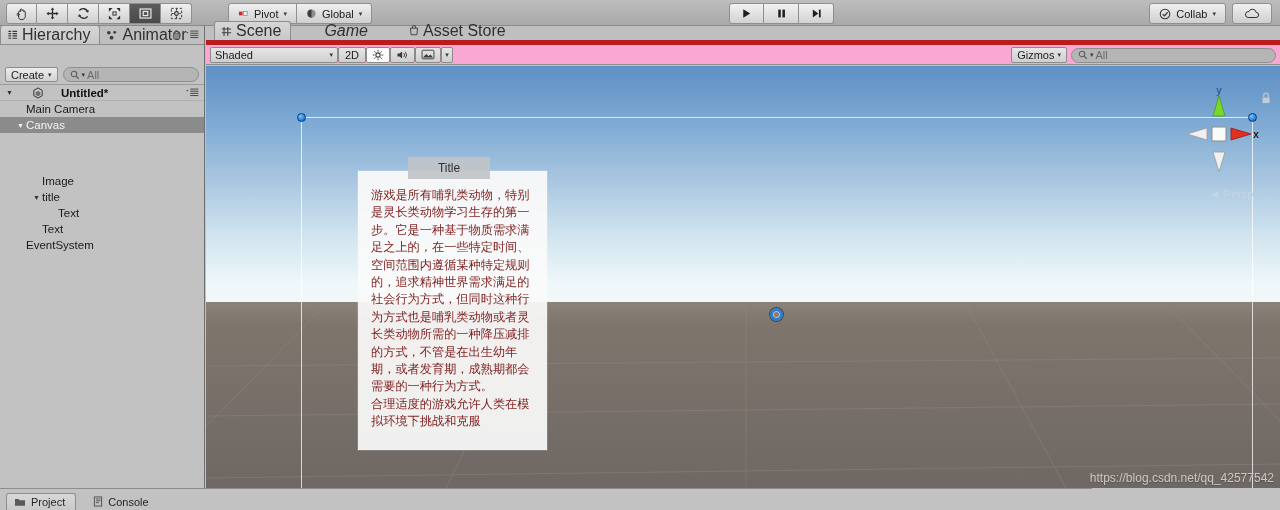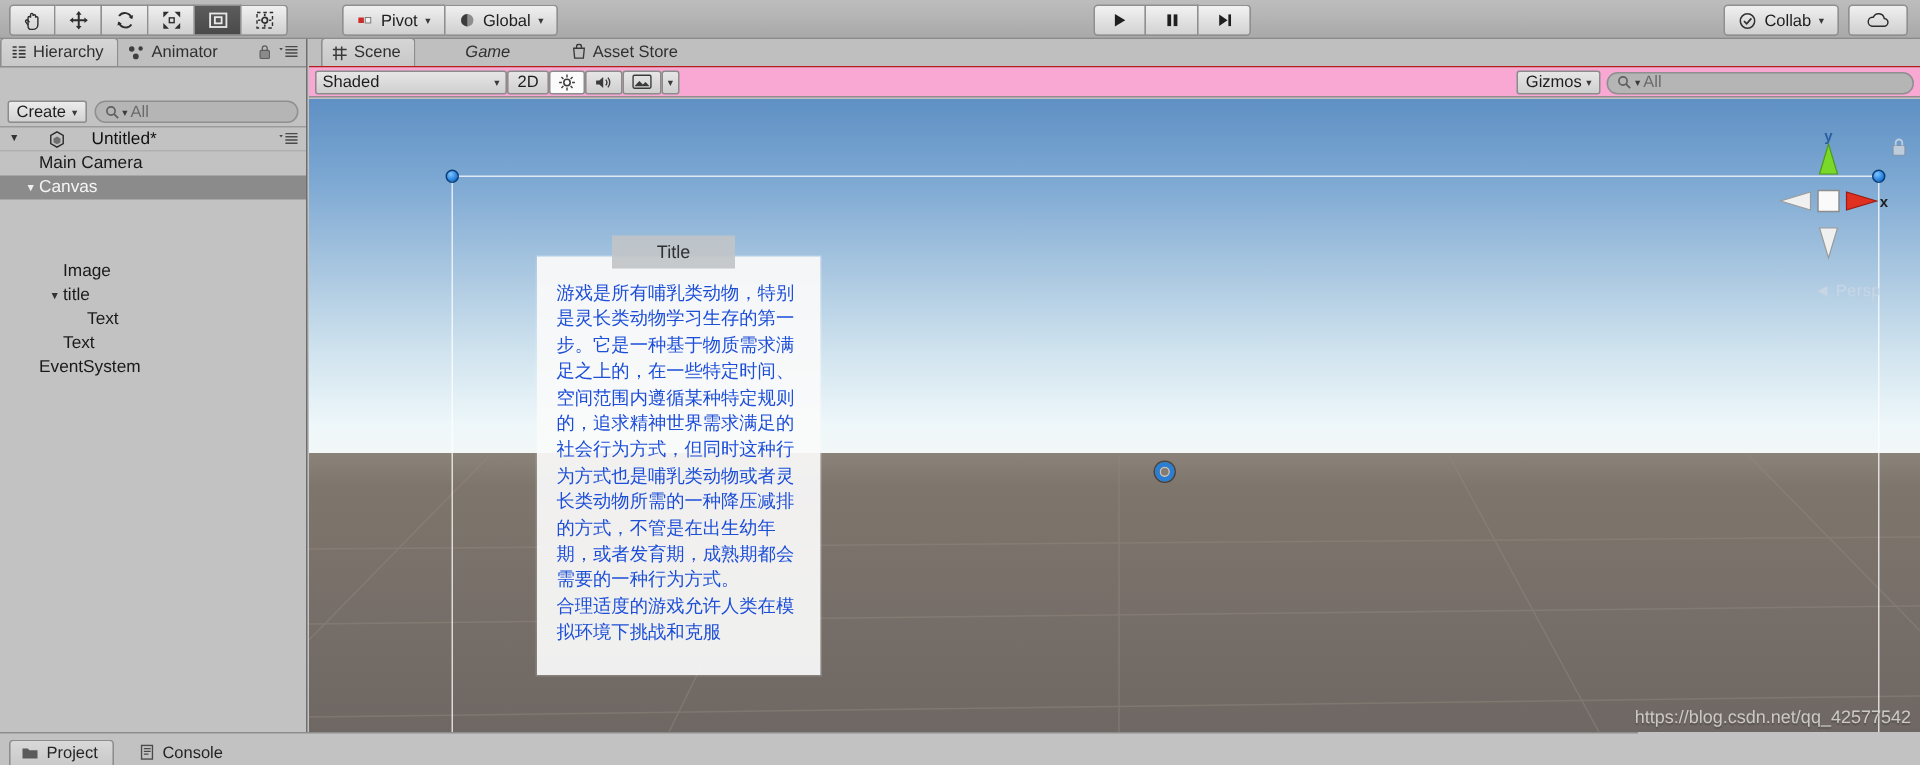--- a/index.html
+++ b/index.html
@@ -66,21 +66,21 @@
     position:absolute; left:0; top:26px; width:205px; height:462px;
     background:#c2c2c2; border-right:1px solid #6e6e6e;
   }
   .tabrow {
     height:19px; background:#bfbfbf; position:relative;
     border-bottom:1px solid #8d8d8d;
     display:flex; align-items:flex-end;
   }
   .tab {
     height:19px; padding:0 9px 0 6px; display:flex; align-items:center; gap:4px;
-    font-size:11px; color:#303030; background:transparent;
+    font-size:16px; color:#303030; background:transparent;
   }
   .tab.sel {
     background:linear-gradient(#d6d6d6,#c8c8c8);
     border:1px solid #8d8d8d; border-bottom:none;
     border-radius:3px 3px 0 0;
   }
   .tabicons { position:absolute; right:5px; top:3px; display:flex; gap:5px; align-items:center; }
 
   .hsearch {
     height:20px; display:flex; align-items:center; gap:5px; padding:0 5px;
@@ -93,42 +93,42 @@
   }
   .searchfield {
     flex:1; height:15px; border-radius:8px; background:#b5b5b5;
     border:1px solid #8f8f8f; display:flex; align-items:center;
     gap:2px; padding:0 6px; color:#6b6b6b; font-size:11px;
   }
 
   .hroot {
     height:16px; display:flex; align-items:center; gap:17px;
     padding-left:4px; position:relative;
-    font-weight:normal; font-size:11.5px; color:#101010;
+    font-weight:bold; font-size:11.5px; color:#101010;
     border-bottom:1px solid #b0b0b0;
   }
   .tree { padding-top:0; }
   .titem {
     height:16px; display:flex; align-items:center;
     font-size:11.5px; color:#1a1a1a; cursor:default;
   }
   .titem.selected { background:#8b8b8b; color:#f4f4f4; }
   .twist {
     width:11px; display:inline-flex; justify-content:center; align-items:center;
     font-size:7px; color:#333;
   }
 
   
   .scenepanel {
     position:absolute; left:206px; top:26px; width:1074px; height:462px;
     background:#c2c2c2;
   }
   .sc-tabrow {
     height:19px; display:flex; align-items:flex-end;
-    background:#bfbfbf; border-bottom:1px solid #b91c1c; position:relative;
+    background:#bfbfbf; border-bottom:5px solid #b91c1c; position:relative;
   }
   .sc-toolbar {
     height:20px; background:#f9a8d4; display:flex; align-items:center;
     gap:0; padding:0 4px; border-bottom:1px solid #8f8f8f; position:relative;
   }
   .dropsel {
     height:16px; min-width:128px; padding:0 4px;
     background:linear-gradient(#e6e6e6,#cfcfcf); border:1px solid #8c8c8c;
     border-radius:2px; display:flex; align-items:center; justify-content:space-between;
     font-size:11px;
@@ -182,21 +182,21 @@
 
   
   .uipanel {
     position:absolute; left:152px; top:105px; width:189px; height:279px;
     background:rgba(250,250,250,0.93);
     box-shadow:0 0 0 1px rgba(255,255,255,0.15);
   }
   .uipanel-text {
     padding:16px 13px 0 13px;
     font-family:Liberation Sans, sans-serif;
-    font-size:12.2px; line-height:17.4px; color:#1d4ed8;
+    font-size:12.2px; line-height:17.4px; color:#7f1d1d;
     white-space:pre-wrap; word-break:break-all;
   }
   .titlebadge {
     position:absolute; left:202px; top:91px; width:82px; height:22px;
     background:rgba(192,196,200,0.92);
     display:flex; align-items:center; justify-content:center;
     font-size:12px; color:#2f3133;
   }
 
   

